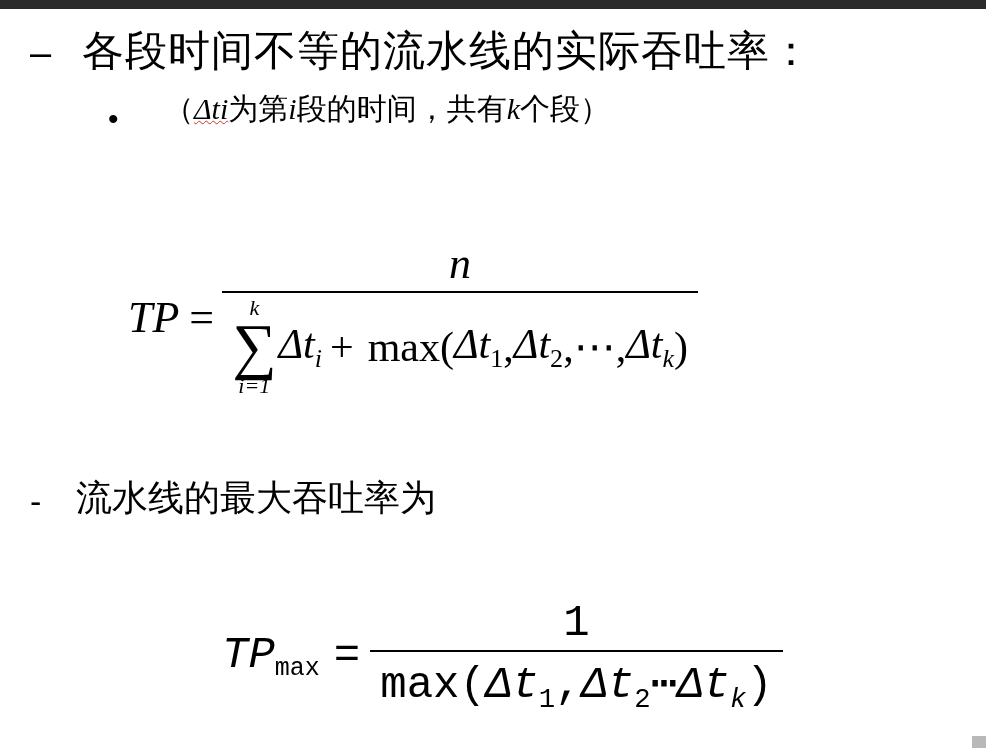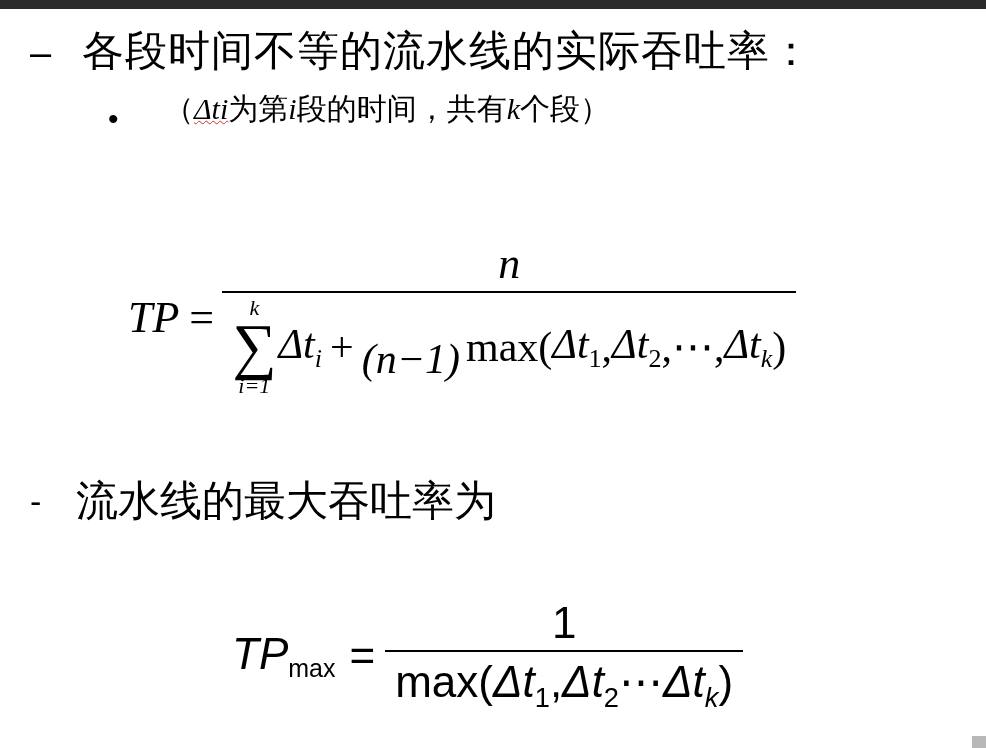--- a/index.html
+++ b/index.html
@@ -85,21 +85,21 @@
     left: 30px;
     top: 478px;
   }
   .bullet-l1b .dash-marker {
     width: 46px;
     font-size: 34px;
     padding-top: 6px;
   }
   .bullet-l1b .text {
     font-family: "Liberation Sans", sans-serif;
-    font-size: 42px;
+    font-size: 36px;
     line-height: 1.1;
     white-space: nowrap;
   }
 
   
   .eq1 {
     position: absolute;
     left: 128px;
     top: 238px;
     display: flex;
@@ -164,25 +164,25 @@
   .subn {
     font-size: 0.62em;
     vertical-align: -0.35em;
     font-style: normal;
   }
   .it { font-style: italic; margin-top: 24px; }
 
   
   .eq2 {
     position: absolute;
-    left: 232px;
+    left: 222px;
     top: 598px;
     display: flex;
     align-items: center;
-    font-family: Liberation Sans, sans-serif;
+    font-family: Liberation Mono, monospace;
   }
   .eq2 .lhs {
     font-size: 44px;
     font-style: italic;
     padding-right: 14px;
   }
   .eq2 .lhs .submax {
     font-size: 25px;
     font-style: normal;
     vertical-align: -0.3em;
@@ -235,21 +235,20 @@
       <span class="den">
         <span class="sumblock">
           <span class="lim">k</span>
           <span class="sigma">∑</span>
           <span class="lim">i=1</span>
         </span>
         <span>
           <span class="it">Δt</span><span class="sub">i</span>
         </span>
         <span style="padding:0 8px;">+</span>
-        <span class="it">(n−1)</span>
         <span style="padding-left:6px;">max(</span>
         <span><span class="it">Δt</span><span class="subn">1</span></span>
         <span>,</span>
         <span><span class="it">Δt</span><span class="subn">2</span></span>
         <span>,</span>
         <span>⋯</span>
         <span>,</span>
         <span><span class="it">Δt</span><span class="sub">k</span></span>
         <span>)</span>
       </span>

